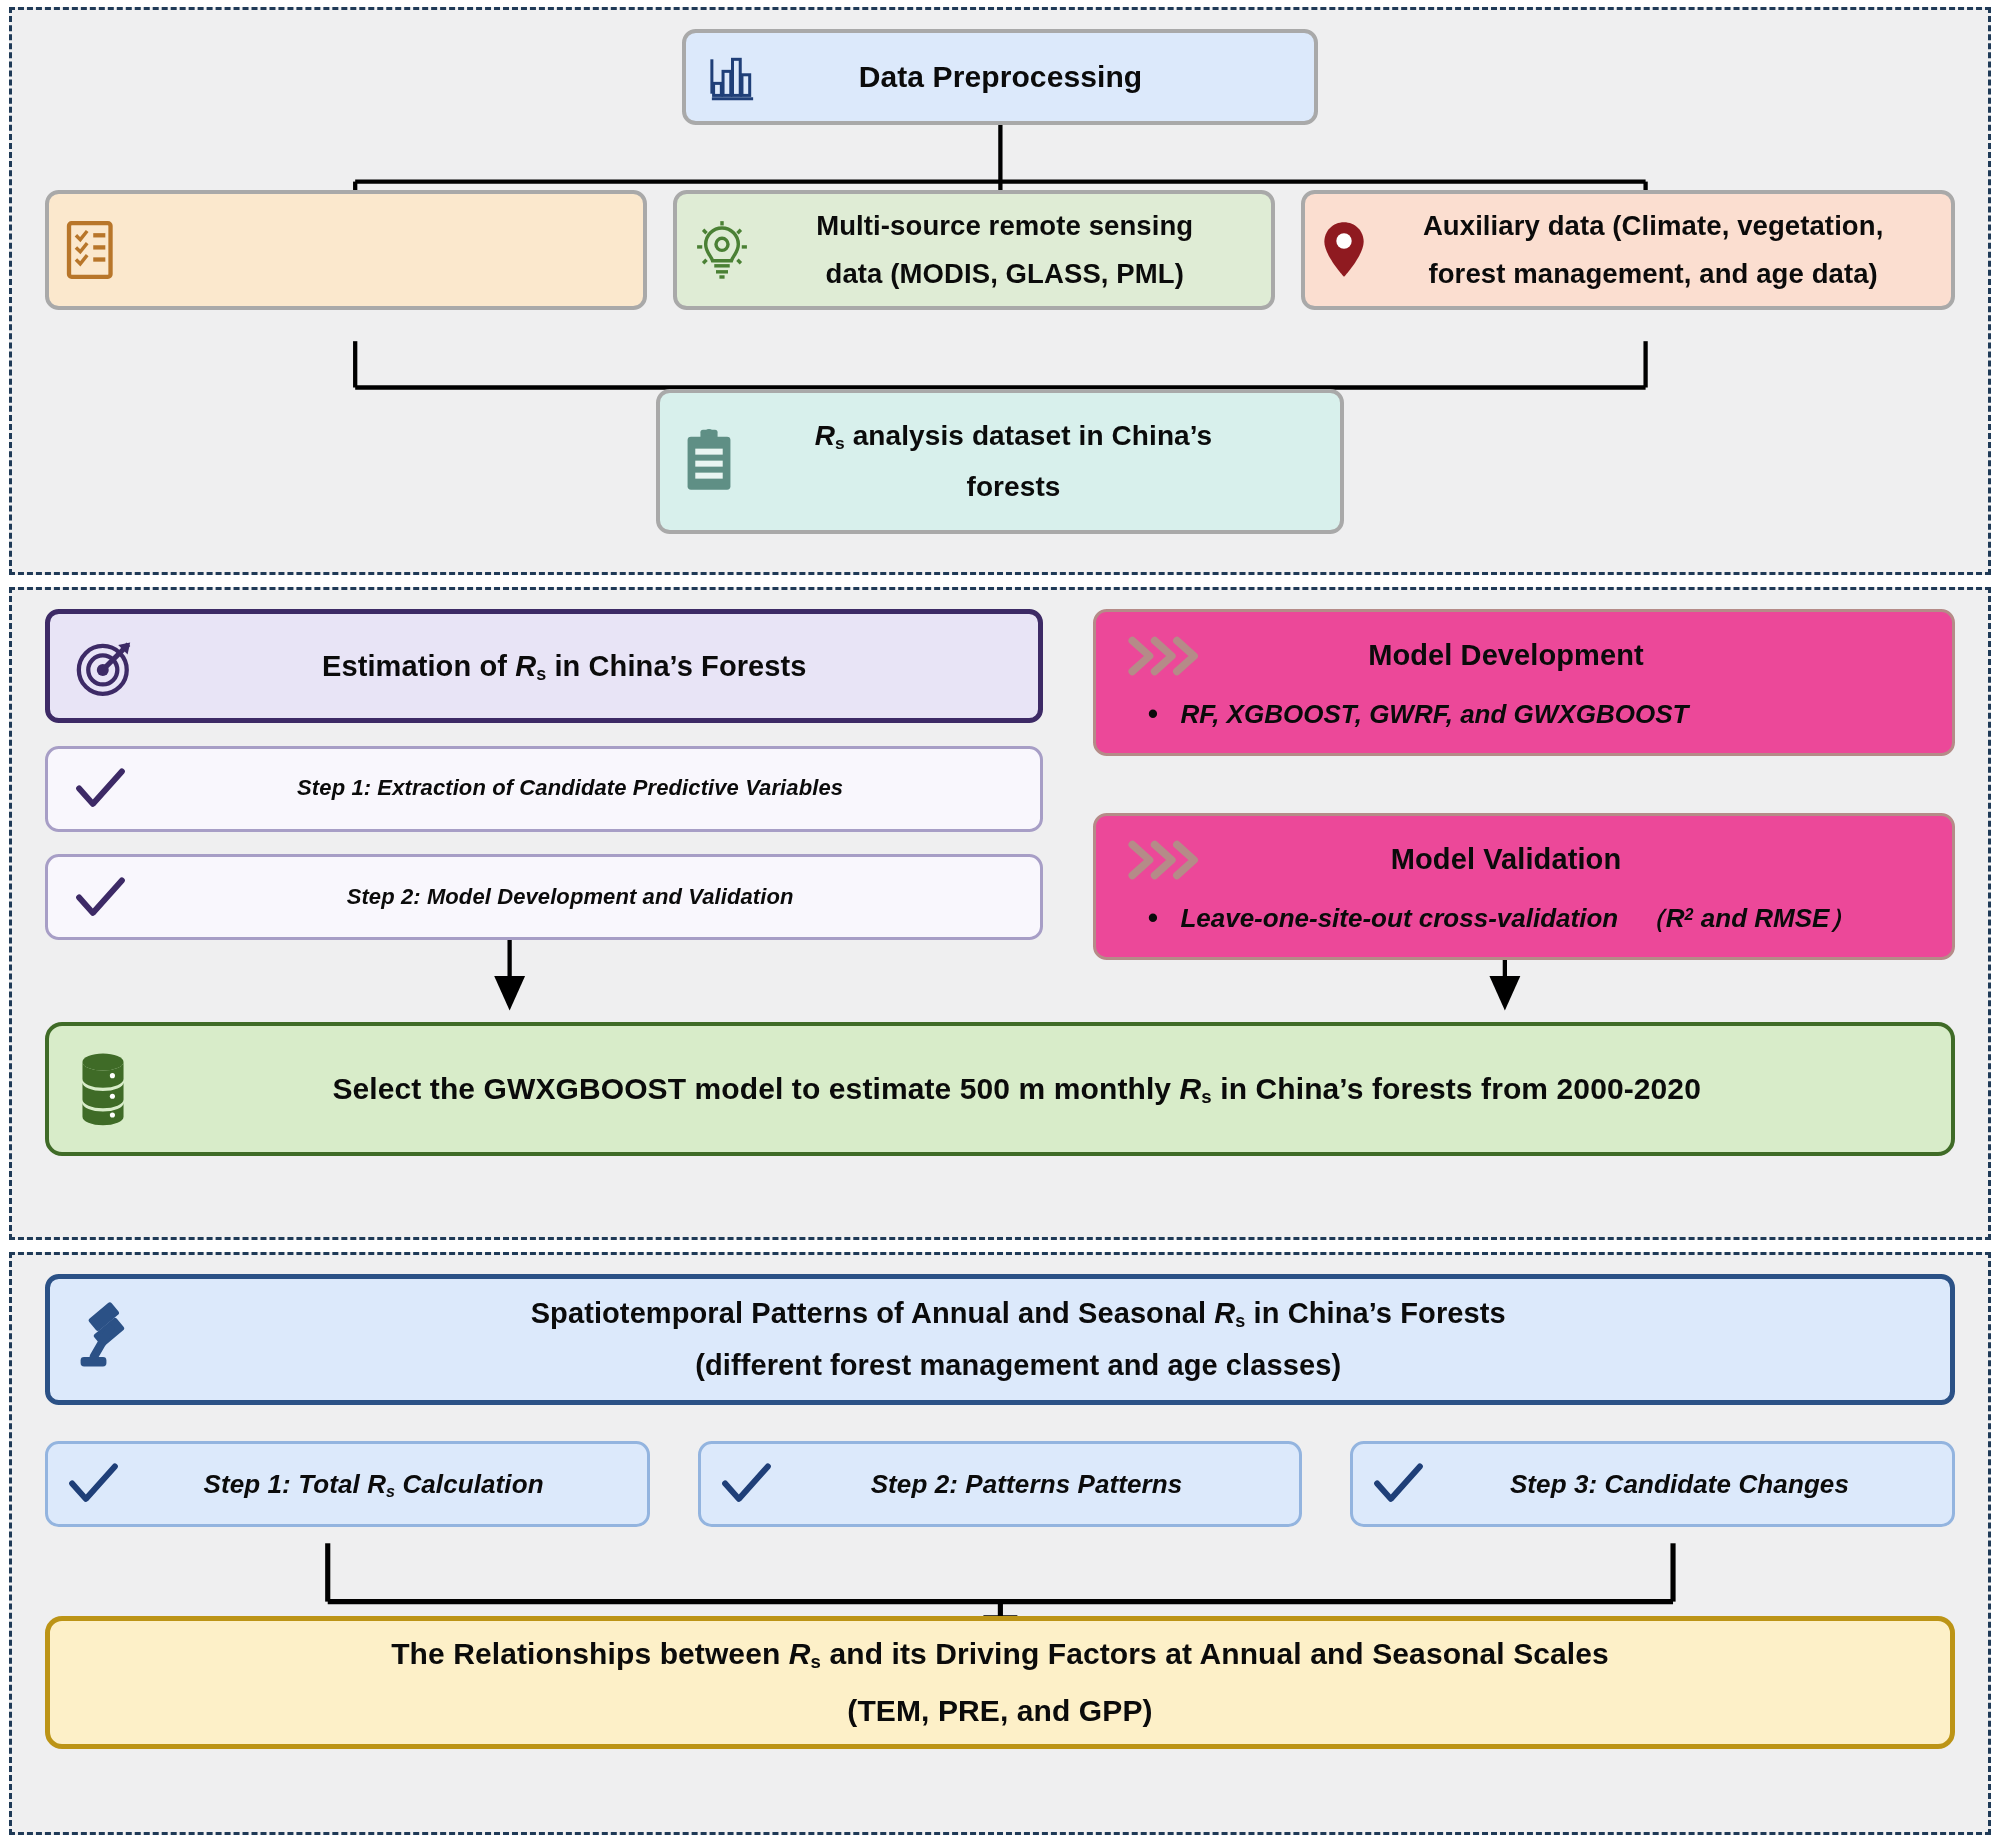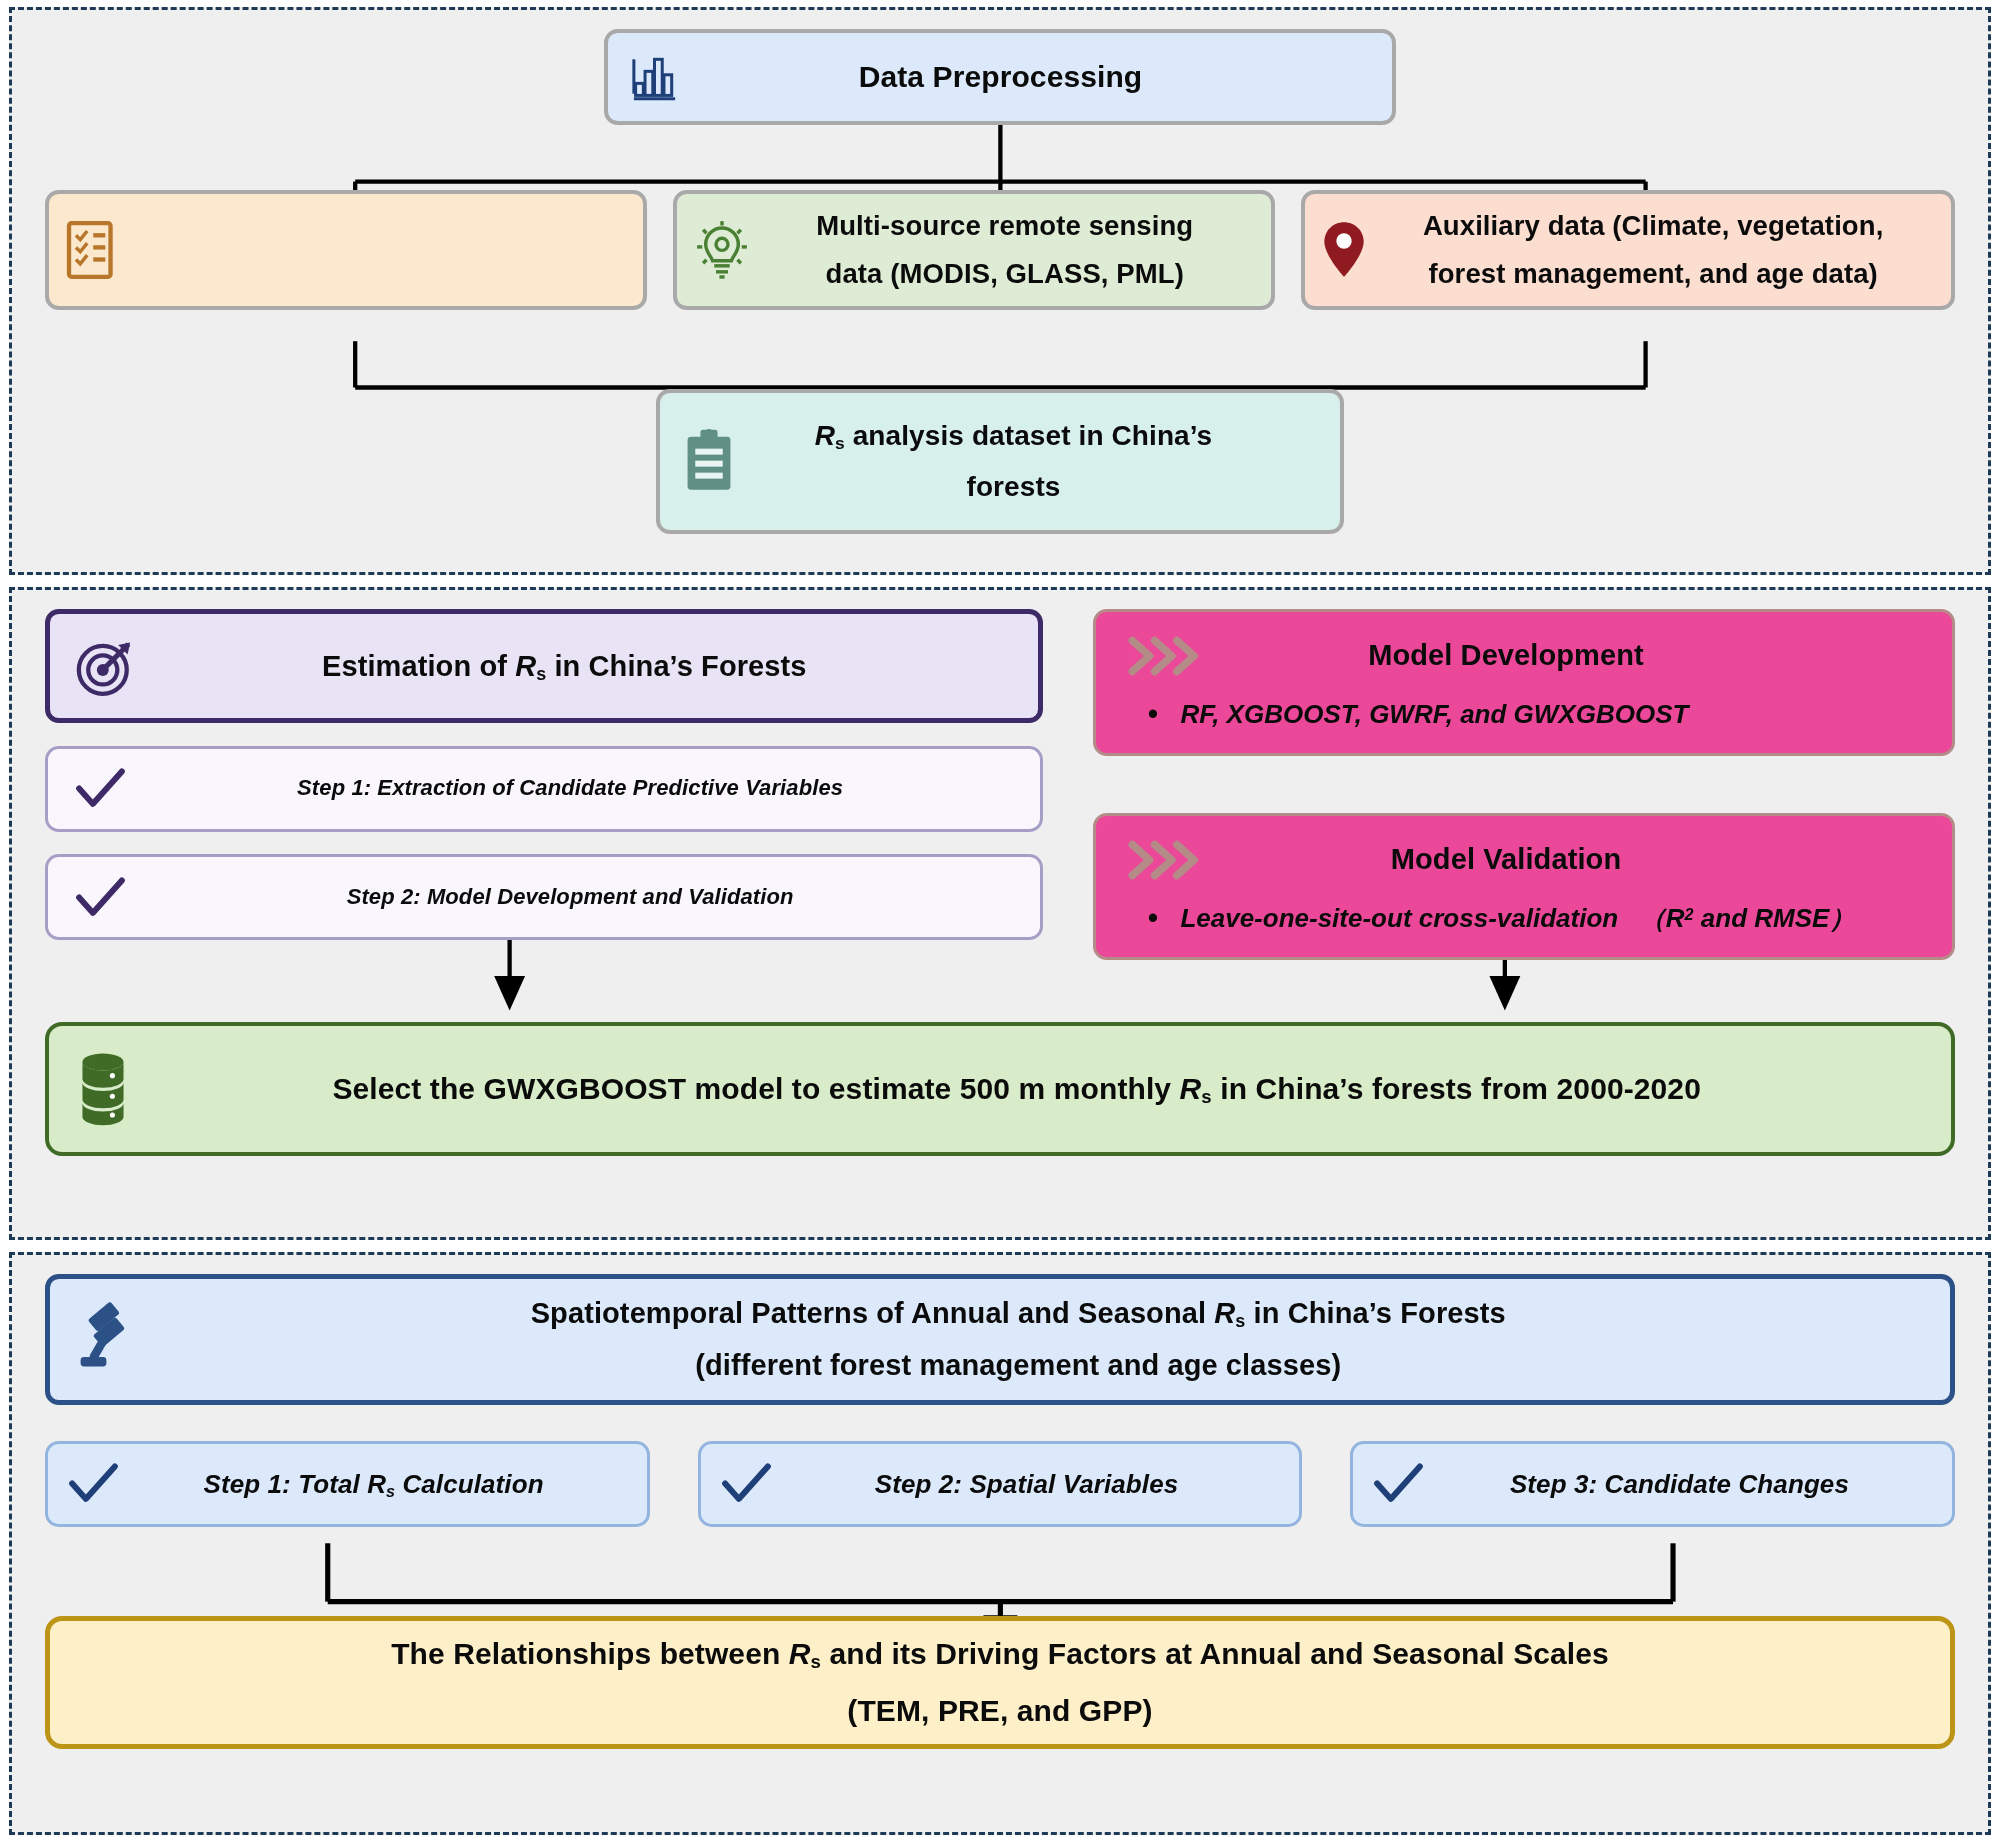--- a/index.html
+++ b/index.html
@@ -47,21 +47,21 @@
     text-align: center;
     font-weight: bold;
     color: #0b0b0b;
     line-height: 1.85;
     letter-spacing: 0.1px;
   }
   .two-line { white-space: pre-line; }
 
   
   .p1-top {
-    width: 792px;
+    width: 636px;
     height: 96px;
     margin: 0 auto;
     background: #dce9fb;
     border: 4.3px solid #a9a9a9;
     padding: 0 21px 0 19px;
   }
   .p1-top .txt { font-size: 30px; padding-right: 52px;}
 
   .p1-row {
     display: flex;
@@ -442,21 +442,21 @@
           </svg>
         </span>
         <span class="txt">Step 1: Total <i class="rs">R</i><sub>s</sub> Calculation</span>
       </div>
       <div class="node b-step3">
         <span class="ic">
           <svg width="53" height="45" viewBox="0 0 62 52">
             <path d="M6 26 L22 44 L56 6" fill="none" stroke="#1f3f78" stroke-width="7" stroke-linecap="round" stroke-linejoin="round"></path>
           </svg>
         </span>
-        <span class="txt">Step 2: Spatial Variables</span>
+        <span class="txt">Step 2: Patterns Patterns</span>
       </div>
       <div class="node b-step3">
         <span class="ic">
           <svg width="53" height="45" viewBox="0 0 62 52">
             <path d="M6 26 L22 44 L56 6" fill="none" stroke="#1f3f78" stroke-width="7" stroke-linecap="round" stroke-linejoin="round"></path>
           </svg>
         </span>
         <span class="txt">Step 3: Candidate Changes</span>
       </div>
     </div>

